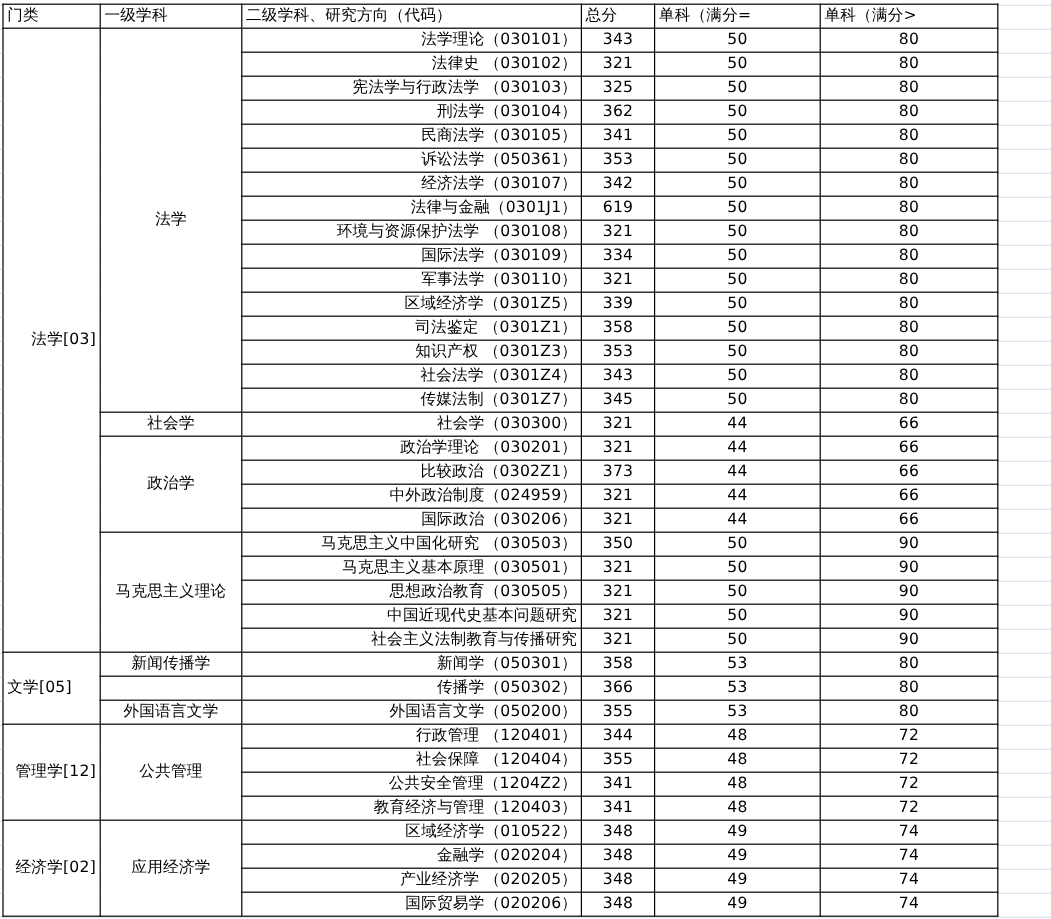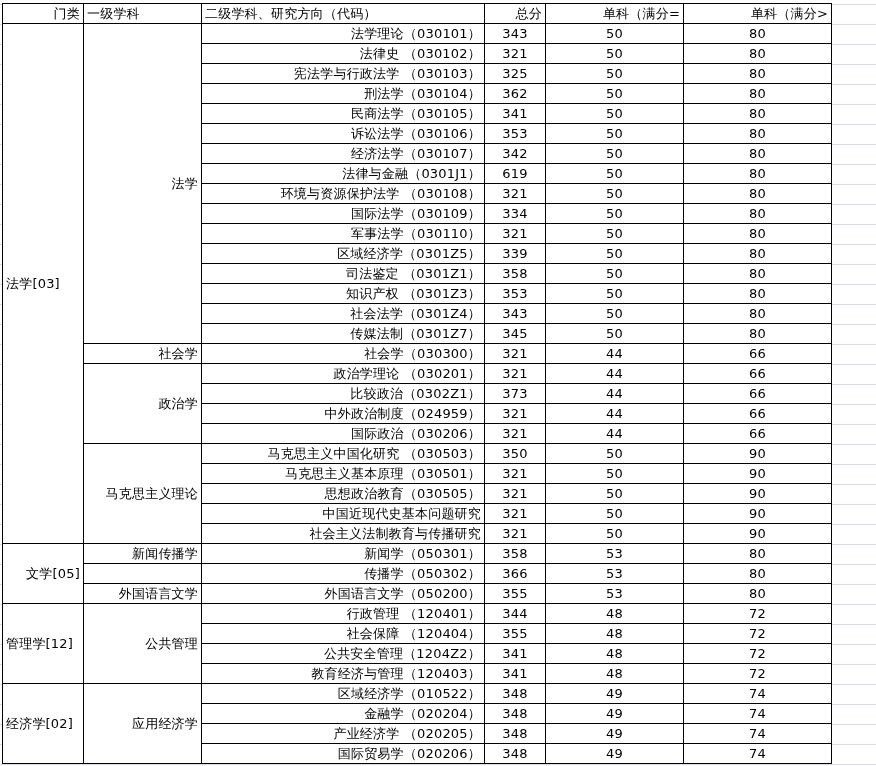--- a/index.html
+++ b/index.html
@@ -36,32 +36,32 @@
     border: 1px solid #000;
     height: 19px;
     padding: 0 3px;
     line-height: 19px;
     white-space: nowrap;
     overflow: hidden;
     font-weight: normal;
     font-size: 13px;
     letter-spacing: 0.2px;
   }
-  .score-table th { text-align: right; }
+  .score-table th { text-align: left; }
   .score-table th.left { text-align: left; }
   .c-cat { width: 81px; }
   .c-first { width: 118px; }
   .c-second { width: 283px; }
   .c-total { width: 61px; }
   .c-s1 { width: 138px; }
   .c-s2 { width: 148px; }
   td.num { text-align: center; }
-  td.cat { vertical-align: middle; text-align: left; }
-  td.cat.center { text-align: right; }
-  td.first { vertical-align: middle; text-align: right; }
+  td.cat { vertical-align: middle; text-align: right; }
+  td.cat.center { text-align: left; }
+  td.first { vertical-align: middle; text-align: center; }
   td.second { text-align: right; }
 </style>
 </head>
 <body>
 
 <div class="sheet-bg"></div>
 
 <table class="score-table">
   <colgroup>
     <col class="c-cat">
@@ -108,21 +108,21 @@
         <td class="num">50</td>
         <td class="num">80</td>
       </tr>
       <tr>
         <td class="second">民商法学（030105）</td>
         <td class="num">341</td>
         <td class="num">50</td>
         <td class="num">80</td>
       </tr>
       <tr>
-        <td class="second">诉讼法学（030106）</td>
+        <td class="second">诉讼法学（050361）</td>
         <td class="num">353</td>
         <td class="num">50</td>
         <td class="num">80</td>
       </tr>
       <tr>
         <td class="second">经济法学（030107）</td>
         <td class="num">342</td>
         <td class="num">50</td>
         <td class="num">80</td>
       </tr>

